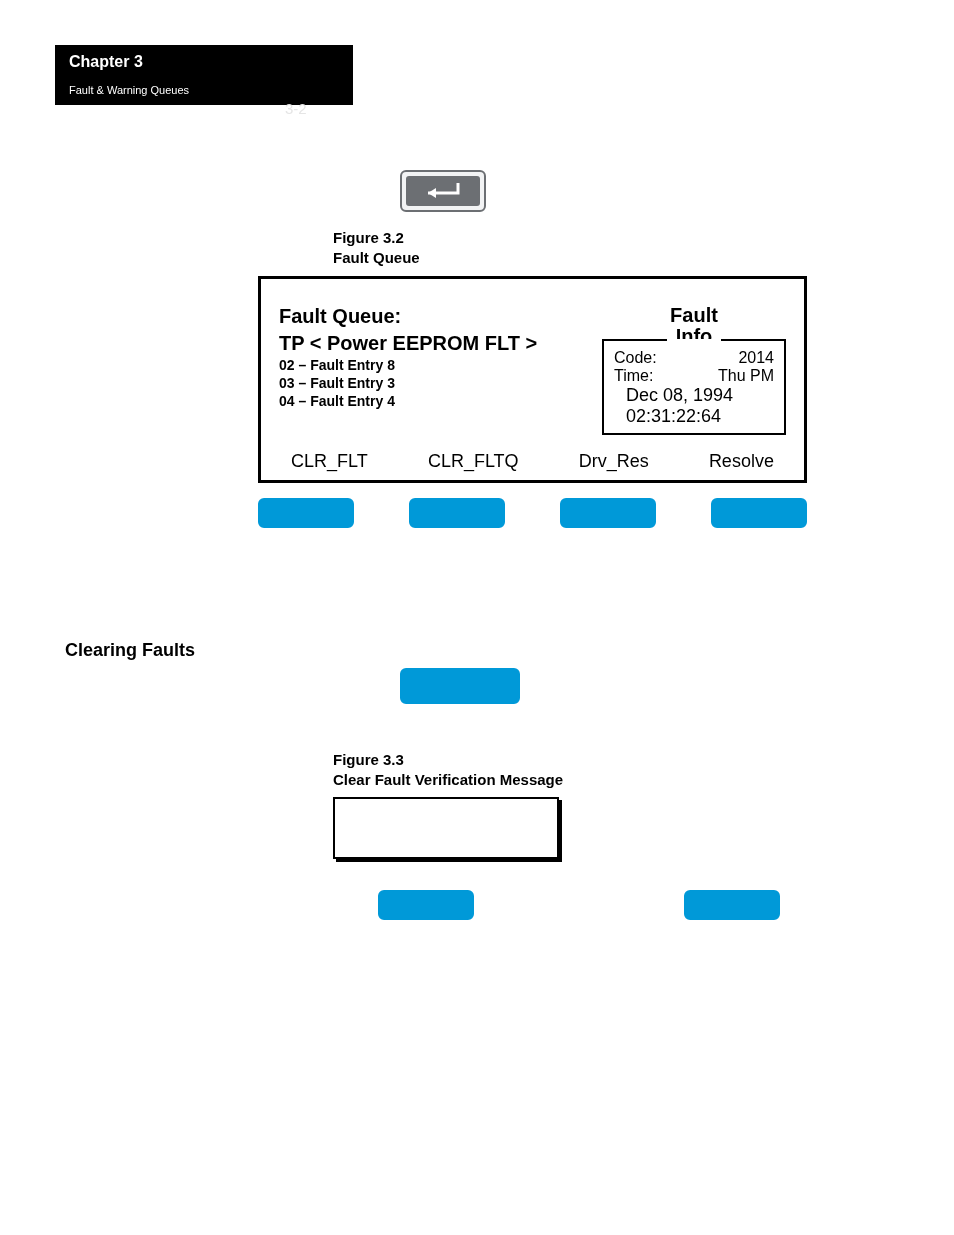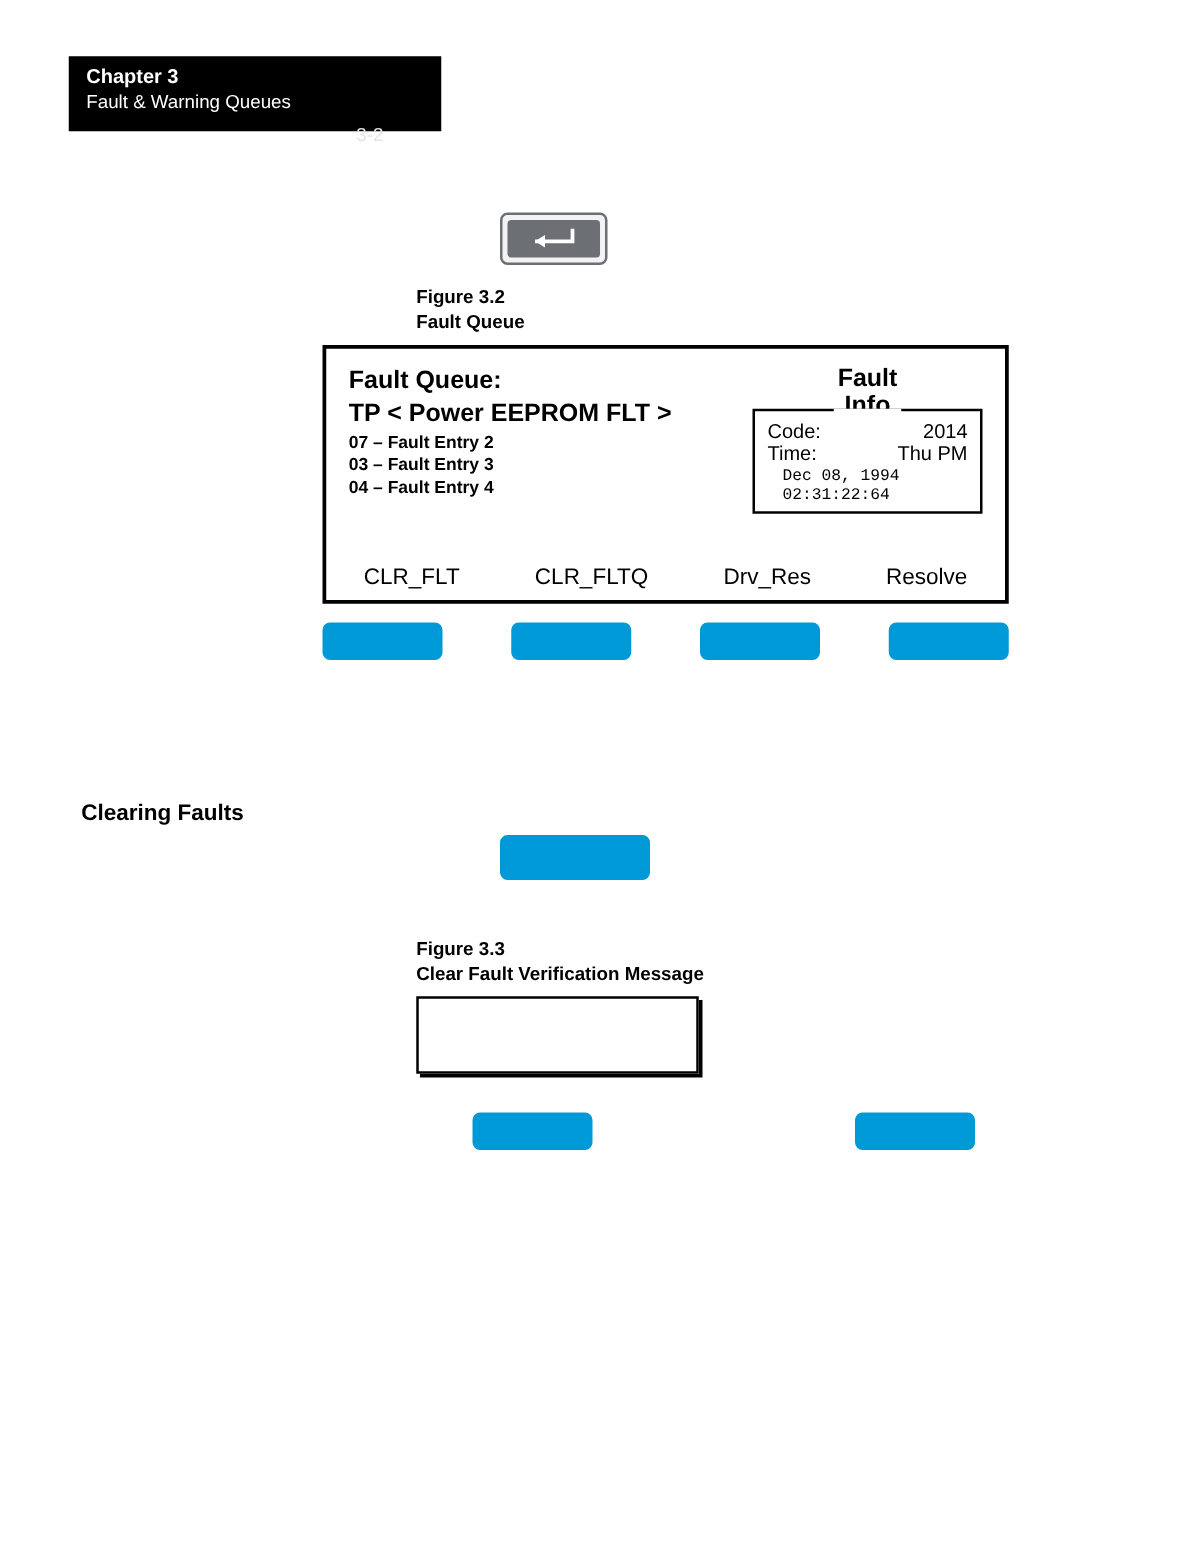--- a/index.html
+++ b/index.html
@@ -25,22 +25,22 @@
     background: #000;
     color: #fff;
     box-sizing: border-box;
     padding: 8px 14px;
   }
   .header-block .chap {
     font-weight: bold;
     font-size: 16px;
   }
   .header-block .sub {
-    font-size: 15px;
-    margin-top: 2px;
+    font-size: 11px;
+    margin-top: 13px;
   }
   .pagenum {
     position: absolute;
     top: 55px;
     left: 230px;
     font-size: 15px;
     color: #e5e5e5;
   }
   .keycap {
     position: absolute;
@@ -76,21 +76,21 @@
     line-height: 1.3;
   }
   .screen {
     position: absolute;
     top: 276px;
     left: 258px;
     width: 549px;
     height: 207px;
     border: 3px solid #000;
     box-sizing: border-box;
-    padding: 14px 18px 6px 18px;
+    padding: 26px 18px 6px 18px;
   }
   .screen-cols {
     display: flex;
     gap: 40px;
   }
   .fq-col {
     flex: 1;
   }
   .fq-title {
     font-weight: bold;
@@ -131,23 +131,22 @@
     width: 54px;
     height: 4px;
     background: #fff;
   }
   .fi-line {
     font-size: 16px;
     display: flex;
     justify-content: space-between;
   }
   .fi-sub {
-    font-size: 13px;
+    font-size: 18px;
     padding-left: 12px;
-    font-family: Liberation Mono, monospace;
   }
   .screen-fkeys {
     position: absolute;
     bottom: 8px;
     left: 0;
     right: 0;
     display: flex;
     justify-content: space-around;
     font-size: 18px;
   }
@@ -216,21 +215,21 @@
   <div class="fig-caption" style="top:228px;">
     <div>Figure 3.2</div>
     <div>Fault Queue</div>
   </div>
 
   <div class="screen">
     <div class="screen-cols">
       <div class="fq-col">
         <div class="fq-title">Fault Queue:</div>
         <div class="fq-tp">TP &lt; Power EEPROM FLT &gt;</div>
-        <div class="fq-item">07 – Fault Entry 2</div>
+        <div class="fq-item">02 – Fault Entry 8</div>
         <div class="fq-item">03 – Fault Entry 3</div>
         <div class="fq-item">04 – Fault Entry 4</div>
       </div>
       <div class="fi-col">
         <div class="fi-title">
           <span>Fault</span><br>
           <span>Info</span>
         </div>
         <div class="fi-box">
           <div class="fi-line">

